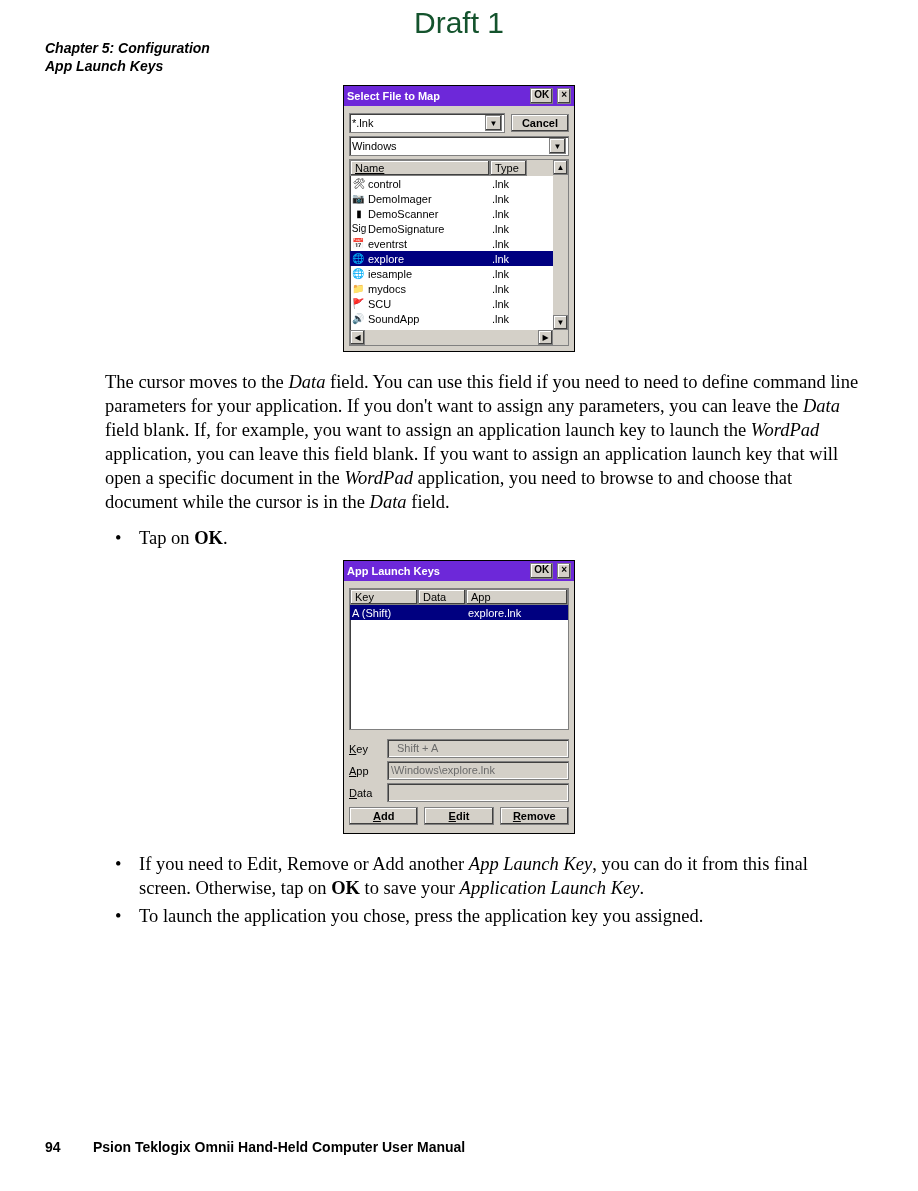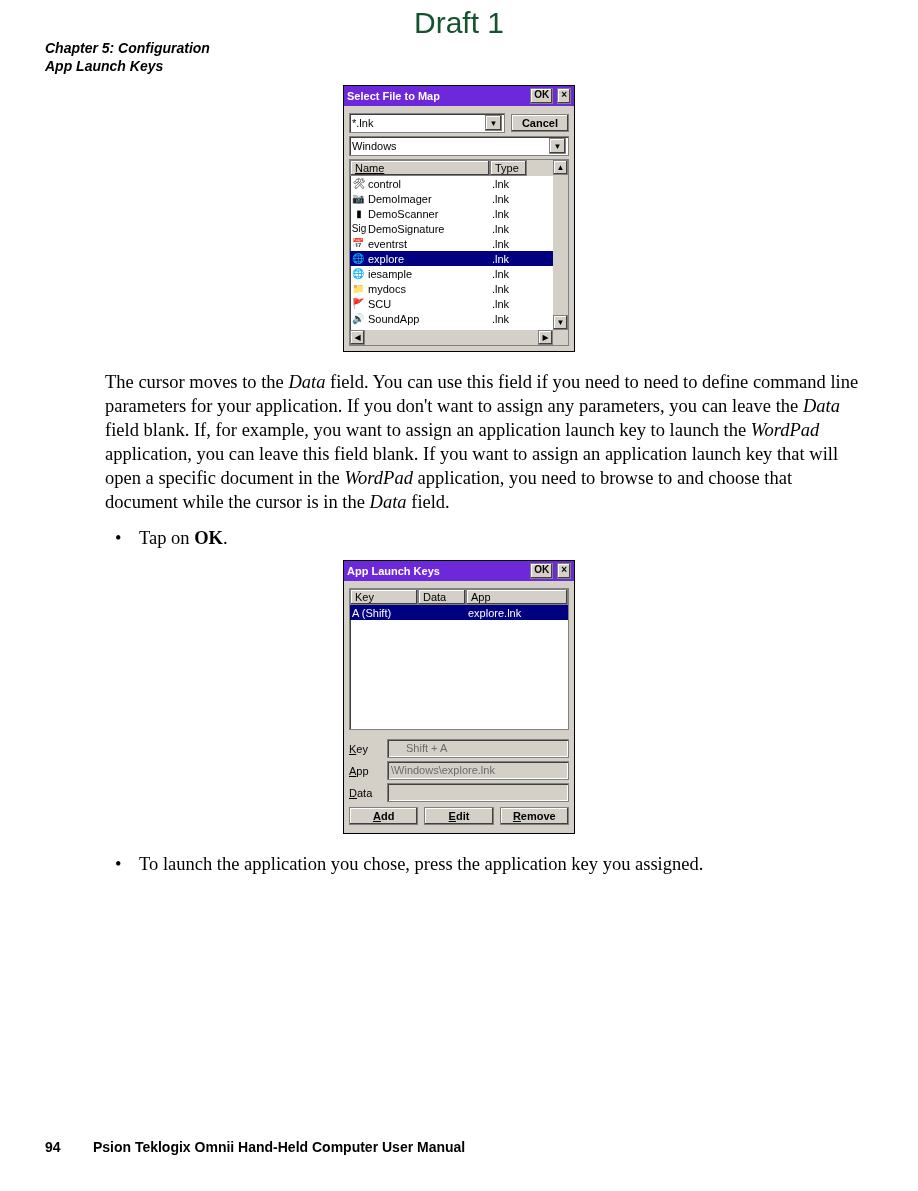--- a/index.html
+++ b/index.html
@@ -349,41 +349,44 @@
               <div class="lv-row sel">
                 <div style="width: 68px;">A (Shift)</div>
                 <div style="width: 48px;"></div>
                 <div style="flex: 1 1 0%;">explore.lnk</div>
               </div>
             </div>
         </div>
         <div style="height:6px;"></div>
         <div class="field-row">
           <div class="lbl und">Key</div>
-          <div class="sunken disabled-bg" style="flex:1;height:17px;padding:0 18px;line-height:17px;color:#6a6a6a;">Shift + A</div>
+          <div class="sunken disabled-bg" style="flex:1;height:17px;padding:0 9px;line-height:17px;color:#6a6a6a;">Shift + A</div>
         </div>
         <div class="field-row">
           <div class="lbl und">App</div>
           <div class="sunken disabled-bg" style="flex:1;height:17px;padding:0 3px;line-height:17px;color:#6a6a6a;">\Windows\explore.lnk</div>
         </div>
         <div class="field-row">
           <div class="lbl und">Data</div>
           <div class="sunken disabled-bg" style="flex:1;height:17px;padding:0 3px;line-height:17px;"></div>
         </div>
         <div class="field-row" style="justify-content:space-between;margin-top:5px;">
           <div class="btn3d und" style="flex:1;text-align:center;">Add</div>
           <div class="btn3d und" style="flex:1;text-align:center;">Edit</div>
           <div class="btn3d und" style="flex:1;text-align:center;">Remove</div>
         </div>
       </div>
     </div>
   </div>
 
   <div class="body-col">
     <ul class="bul">
+      <li>
+        <span>If you need to Edit, Remove or Add another </span><i>App Launch Key</i><span>, you can do it from this final screen. Otherwise, tap on </span><b>OK</b><span> to save your </span><i>Application Launch Key</i><span>.</span>
+      </li>
       <li>To launch the application you chose, press the application key you assigned.</li>
     </ul>
   </div>
 
   <div class="footer">
     <span class="pnum">94</span>
     <span>Psion Teklogix Omnii Hand-Held Computer User Manual</span>
   </div>
 </div>
 

